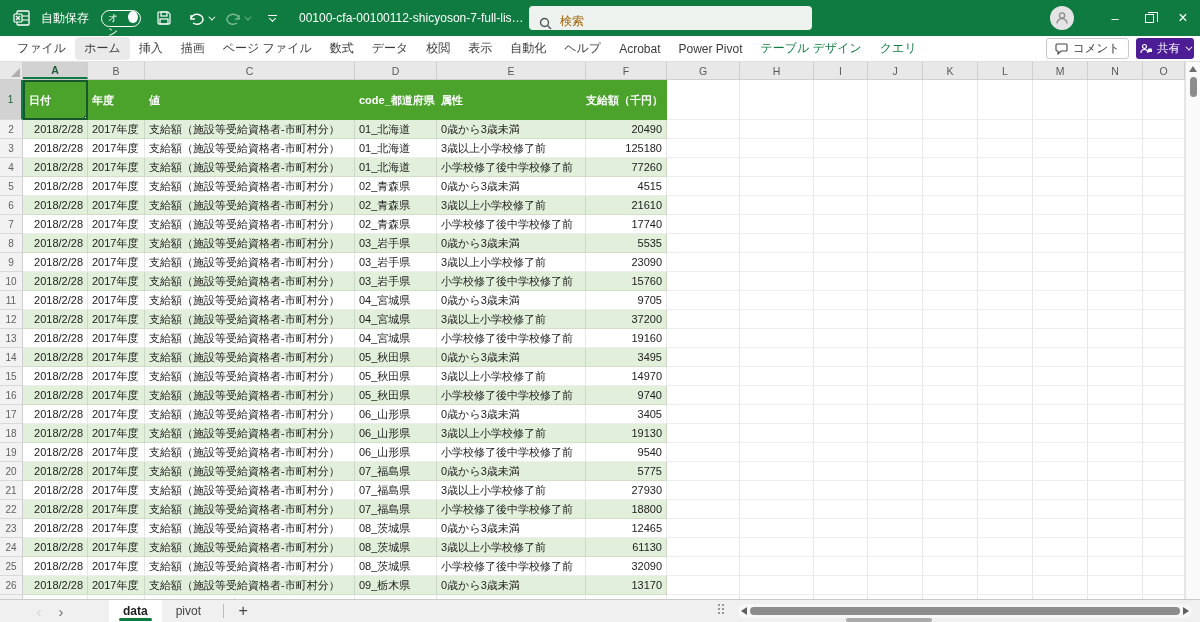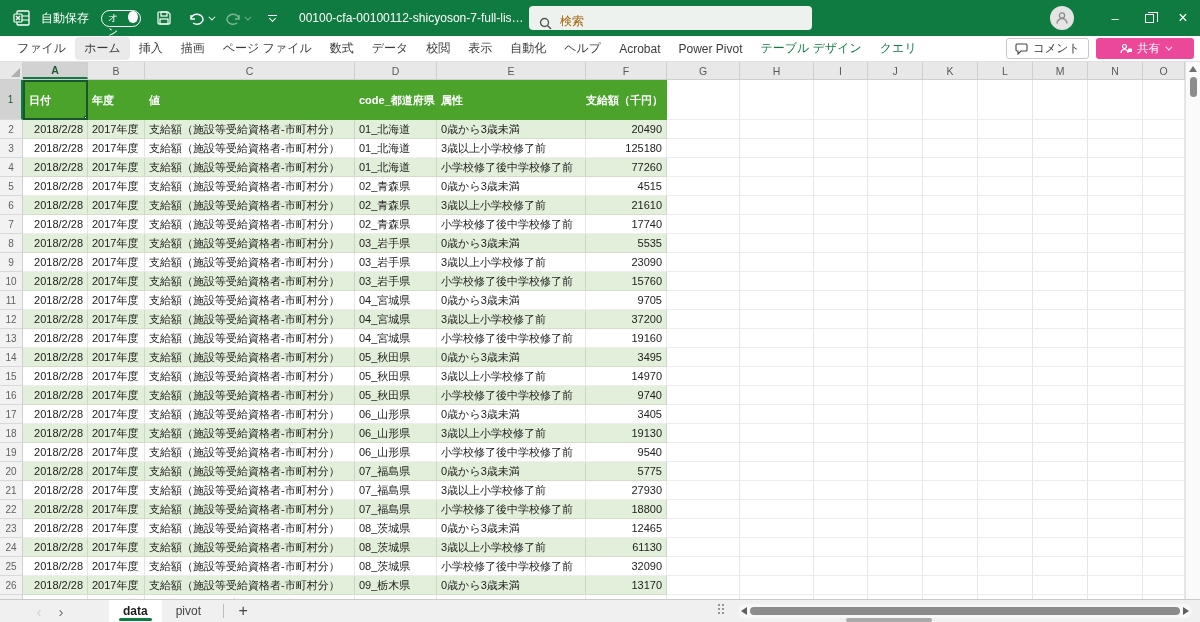--- a/index.html
+++ b/index.html
@@ -28,21 +28,21 @@
   .restore-glyph { width:9px; height:9px; border:1px solid #fff; position:relative; }
   .restore-glyph:before { content:""; position:absolute; left:2px; top:-3px; width:9px; height:9px; border:1px solid #fff; border-bottom:none; border-left:none; }
 
   
   .ribbon { height:26px; flex:0 0 26px; background:#fff; border-bottom:1px solid #E0E0E0; display:flex; align-items:center; padding-left:8px; position:relative; }
   .rtab { font-size:12px; color:#3b3b3b; padding:3px 9px; border-radius:4px; cursor:pointer; white-space:nowrap; }
   .rtab.active { background:#EAEAEA; }
   .rtab.contextual { color:#0F7B40; }
   .ribbon-right { position:absolute; right:6px; top:2px; display:flex; align-items:flex-end; gap:7px; }
   .comment-btn { display:flex; align-items:center; gap:5px; border:1px solid #C8C8C8; background:#fff; border-radius:3px; height:21px; padding:0 8px; font-size:11.5px; color:#333; cursor:pointer; }
-  .share-btn { display:flex; align-items:center; gap:5px; background:#ec4899; color:#fff; border-radius:3px; height:21px; padding:0 24px; font-size:11.5px; cursor:pointer; }
+  .share-btn { display:flex; align-items:center; gap:5px; background:#4c1d95; color:#fff; border-radius:3px; height:21px; padding:0 4px; font-size:11.5px; cursor:pointer; }
   .share-btn .chev { border-color:#fff; width:5px; height:5px; }
 
   
   .sheet { height:537px; flex:0 0 537px; position:relative; background:#fff; }
   .colheads { height:18px; display:flex; background:#E8E8E8; border-bottom:1px solid #CFCFCF; width:1185px; }
   .colhead { font-size:10.5px; color:#5a5a5a; display:flex; align-items:center; justify-content:center; border-right:1px solid #CFCFCF; cursor:pointer; }
   .colhead.selected { background:#D2D2D2; border-bottom:2px solid #0F7B40; color:#1d5c33; font-weight:bold; }
   .corner { background:#E8E8E8; position:relative; cursor:pointer; }
   .corner:after { content:""; position:absolute; right:2px; bottom:2px; border-left:9px solid transparent; border-bottom:9px solid #AFAFAF; }
   .gridbody { height:519px; overflow:hidden; width:1185px; }

